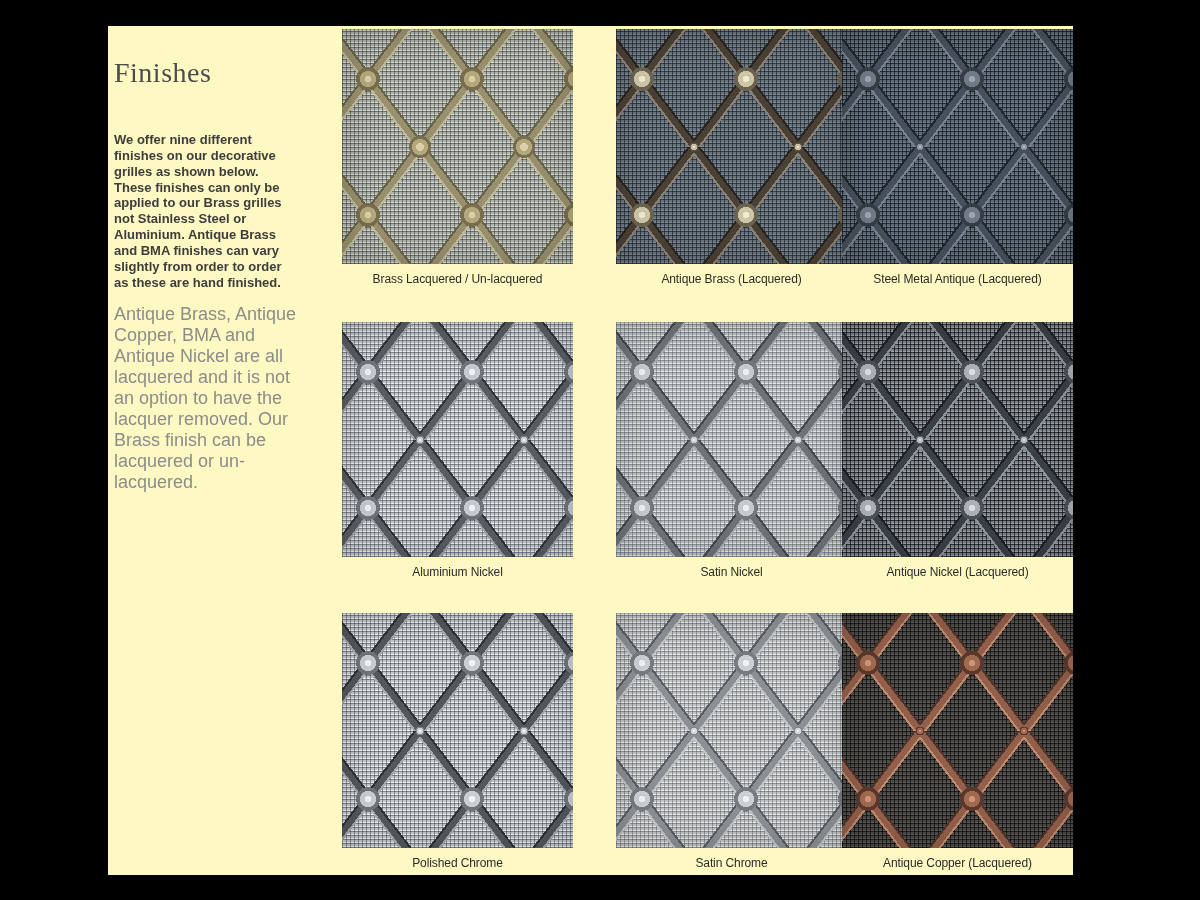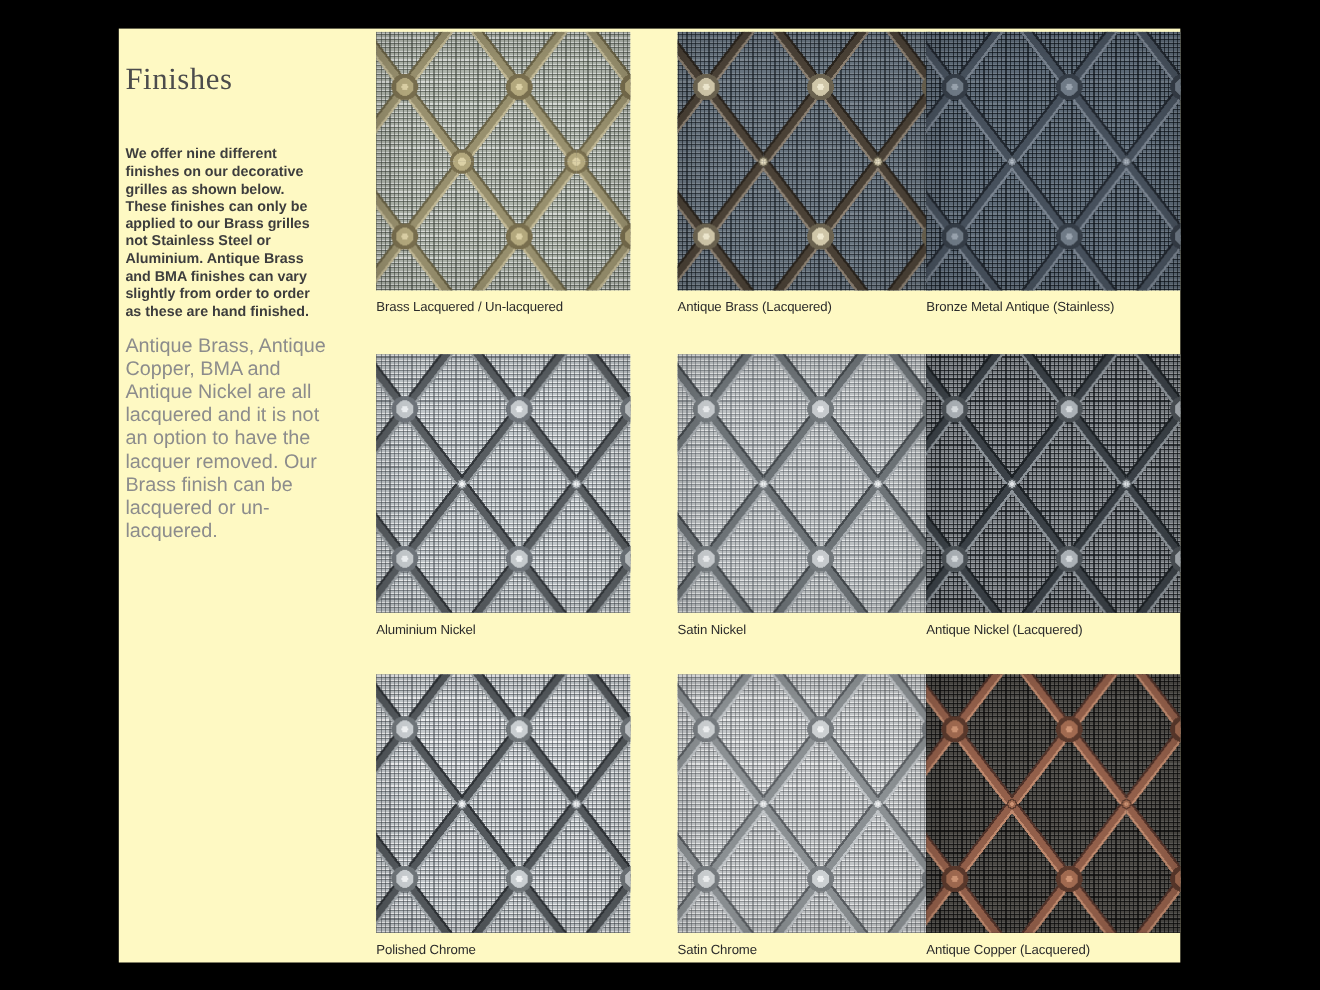--- a/index.html
+++ b/index.html
@@ -44,21 +44,21 @@
       linear-gradient(52.6deg,  transparent calc(50% - 5px), var(--bar-hi) calc(50% - 5px) calc(50% - 3px), var(--bar) calc(50% - 3px) calc(50% + 3px), var(--bar-dk) calc(50% + 3px) calc(50% + 5px), transparent calc(50% + 5px)),
       linear-gradient(-52.6deg, transparent calc(50% - 5px), var(--bar-hi) calc(50% - 5px) calc(50% - 3px), var(--bar) calc(50% - 3px) calc(50% + 3px), var(--bar-dk) calc(50% + 3px) calc(50% + 5px), transparent calc(50% + 5px)),
       repeating-linear-gradient(90deg, var(--mesh-ln) 0 1px, transparent 1px 4px),
       repeating-linear-gradient(0deg,  var(--mesh-ln) 0 1px, var(--mesh-hi) 1px 2px, transparent 2px 4px);
     background-size:104px 136px,104px 136px,104px 136px,104px 136px,104px 136px,104px 136px,104px 136px,auto,auto;
     background-position:-26px -18px,-26px -18px,-26px -18px,-26px -18px,-26px -18px,-26px -18px,-26px -18px,0 0,0 0;
     background-repeat:repeat;
   }
   .swatch.dome-all{--stud-r:11px;}
   .caption{
-    margin-top:8px;
+    margin-top:8px;text-align:center;
     font-size:12px;color:#2b2b2b;letter-spacing:-0.1px;
   }
 </style>
 </head>
 <body>
 
 <div class="page">
 
   <div class="sidebar">
     <h1 class="page-title">Finishes</h1>
@@ -71,21 +71,21 @@
     <div class="tile r0 c0">
       <div class="swatch dome-all" style="--mesh: #aeb4ab; --mesh-ln: rgba(58,64,56,0.55); --mesh-hi: rgba(255,255,255,0.5); --bar: #98906e; --bar-hi: #c2b996; --bar-dk: #6a6346; --ros: #b3a87d; --ros-hi: #dcd1a6; --ros-dk: #786e4e; --stud: #b3a87d; --stud-hi: #dcd1a6; --stud-dk: #786e4e;"></div>
       <div class="caption">Brass Lacquered / Un-lacquered</div>
     </div>
     <div class="tile r0 c1">
       <div class="swatch" style="--mesh: #68747f; --mesh-ln: rgba(18,24,30,0.6); --mesh-hi: rgba(255,255,255,0.15); --bar: #4a4136; --bar-hi: #8d8172; --bar-dk: #2a241d; --ros: #cfc6a8; --ros-hi: #efe9d0; --ros-dk: #6b6350; --stud: #c9c0a4; --stud-hi: #ece5ca; --stud-dk: #5f5946;"></div>
       <div class="caption">Antique Brass (Lacquered)</div>
     </div>
     <div class="tile r0 c2">
       <div class="swatch" style="--mesh: #5d6a77; --mesh-ln: rgba(8,14,20,0.65); --mesh-hi: rgba(255,255,255,0.12); --bar: #46505c; --bar-hi: #79838f; --bar-dk: #20262e; --ros: #6f7a86; --ros-hi: #9aa4af; --ros-dk: #353d47; --stud: #8a939e; --stud-hi: #b3bbc4; --stud-dk: #444c55;"></div>
-      <div class="caption">Bronze Metal Antique (Stainless)</div>
+      <div class="caption">Steel Metal Antique (Lacquered)</div>
     </div>
 
     <div class="tile r1 c0">
       <div class="swatch" style="--mesh: #c0c6c9; --mesh-ln: rgba(66,72,78,0.5); --mesh-hi: rgba(255,255,255,0.7); --bar: #585d61; --bar-hi: #9aa0a4; --bar-dk: #313539; --ros: #c4c9cc; --ros-hi: #eef1f3; --ros-dk: #6e747a; --stud: #cdd2d5; --stud-hi: #f2f4f5; --stud-dk: #7a8085;"></div>
       <div class="caption">Aluminium Nickel</div>
     </div>
     <div class="tile r1 c1">
       <div class="swatch" style="--mesh: #bcc0c2; --mesh-ln: rgba(82,88,94,0.45); --mesh-hi: rgba(255,255,255,0.6); --bar: #6d7377; --bar-hi: #a8adb1; --bar-dk: #43484c; --ros: #c6cacd; --ros-hi: #eceef0; --ros-dk: #72787c; --stud: #ced2d4; --stud-hi: #f0f2f3; --stud-dk: #7e8388;"></div>
       <div class="caption">Satin Nickel</div>
     </div>

